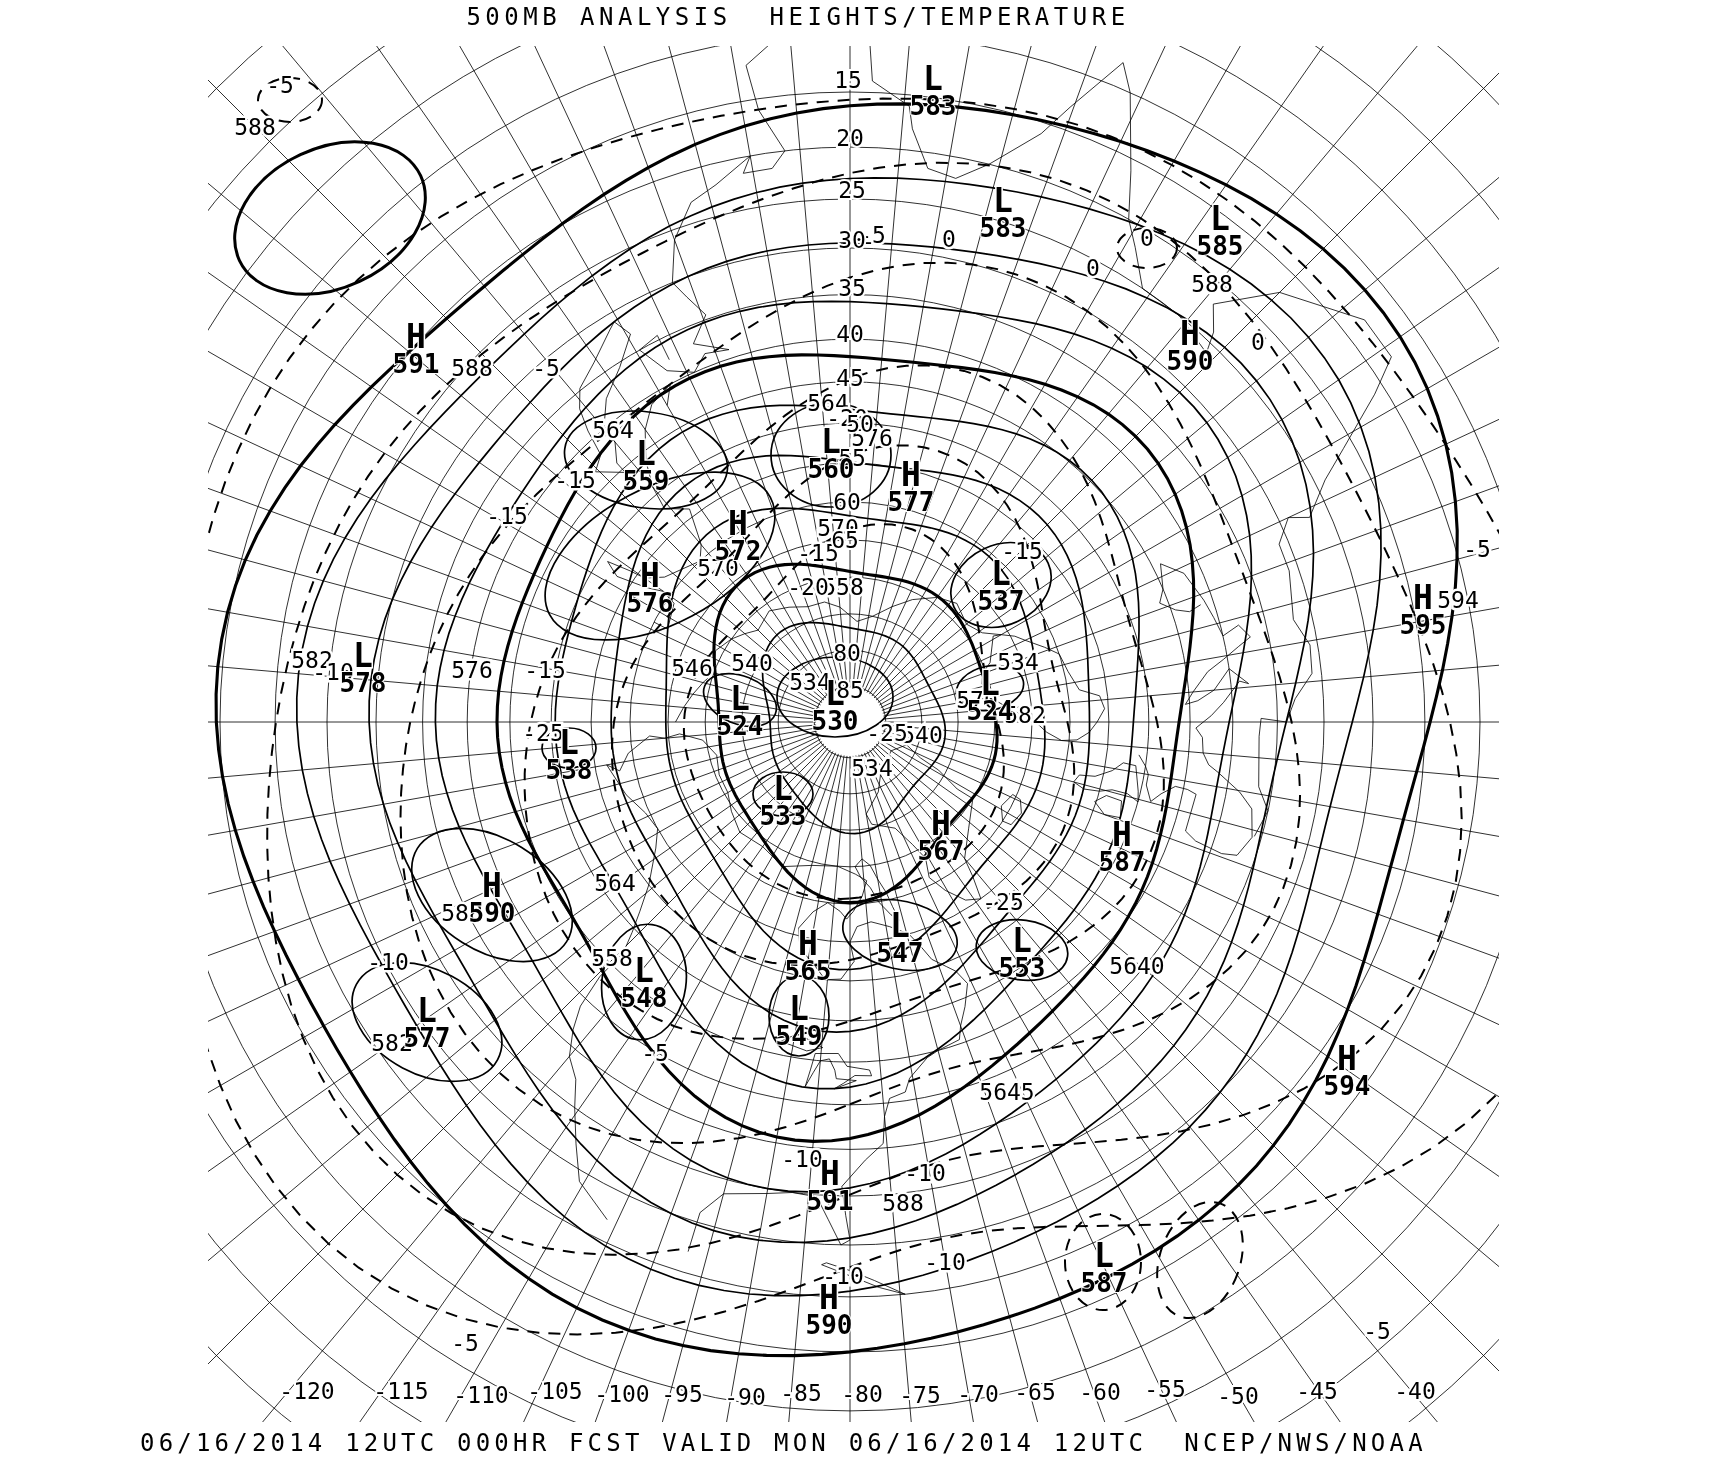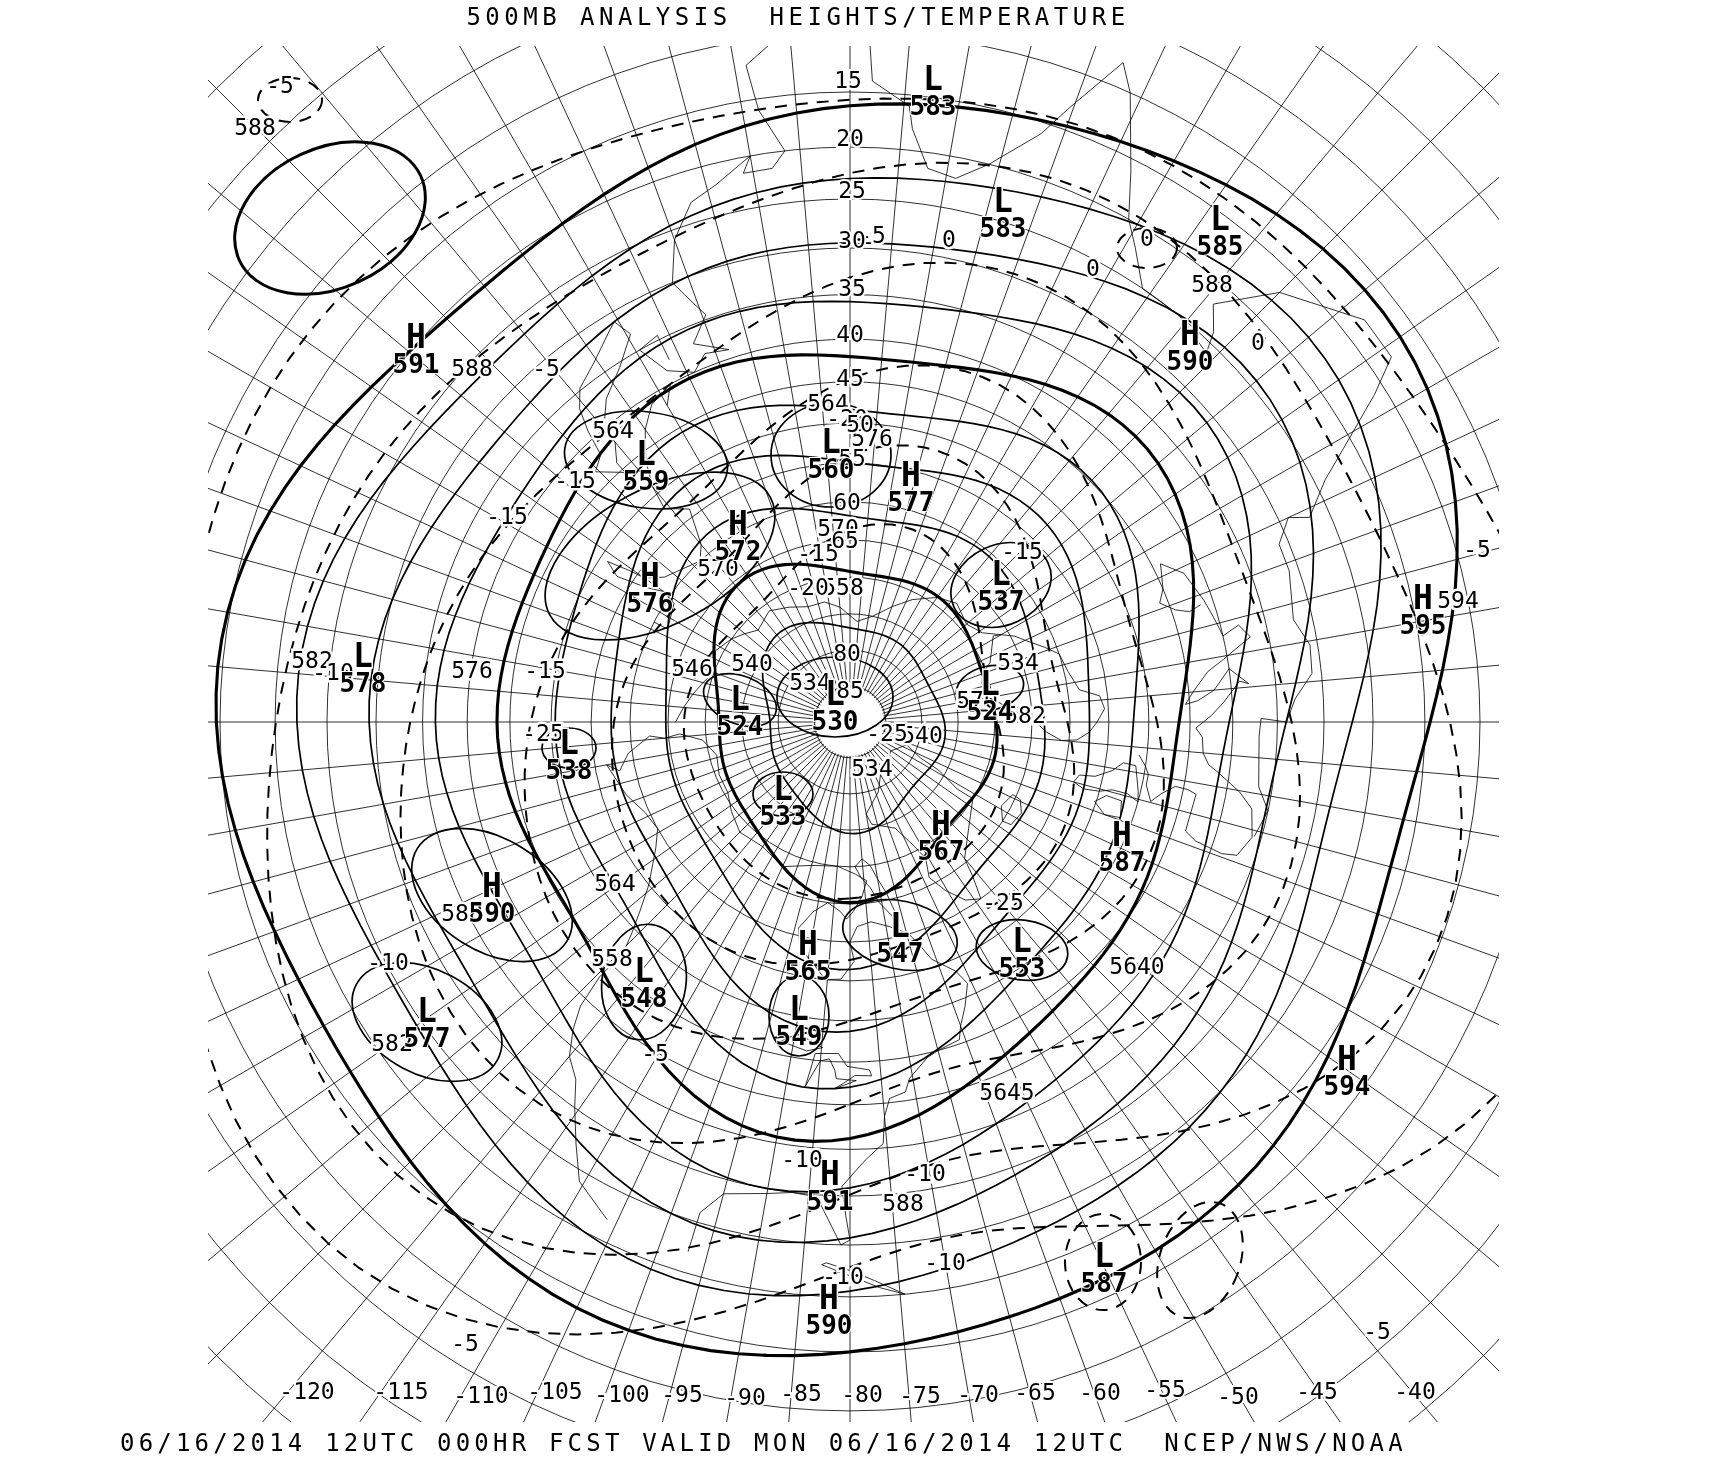--- a/index.html
+++ b/index.html
@@ -1,20 +1,20 @@
 <!DOCTYPE html>
 <html><head>
 <meta charset="utf-8">
 <style>
   html,body{margin:0;padding:0;background:#ffffff;}
   body{width:1728px;height:1478px;position:relative;overflow:hidden;
        font-family:"DejaVu Sans Mono","Liberation Mono",monospace;color:#000;}
   #title{position:absolute;top:3px;left:0;width:1728px;text-align:center;
          transform:translateX(-66px);font-size:24px;letter-spacing:4.5px;white-space:pre;}
-  #footer{position:absolute;top:1429px;left:120px;font-size:24px;letter-spacing:4.2px;white-space:pre;}
+  #footer{position:absolute;top:1429px;left:140px;font-size:24px;letter-spacing:4.2px;white-space:pre;}
   svg{position:absolute;left:0;top:0;}
   text{dominant-baseline:central;text-anchor:middle;fill:#000;}
   .clbl{font:23px "DejaVu Sans Mono",monospace;paint-order:stroke;stroke:#fff;stroke-width:5px;}
   .tlbl{font:23px "DejaVu Sans Mono",monospace;paint-order:stroke;stroke:#fff;stroke-width:5px;}
   .glbl{font:23px "DejaVu Sans Mono",monospace;paint-order:stroke;stroke:#fff;stroke-width:4px;}
   .hlL{font:bold 33px "DejaVu Sans Mono",monospace;paint-order:stroke;stroke:#fff;stroke-width:3px;}
   .hlV{font:bold 26px "DejaVu Sans Mono",monospace;paint-order:stroke;stroke:#fff;stroke-width:2px;}
 </style>
 </head>
 <body>

